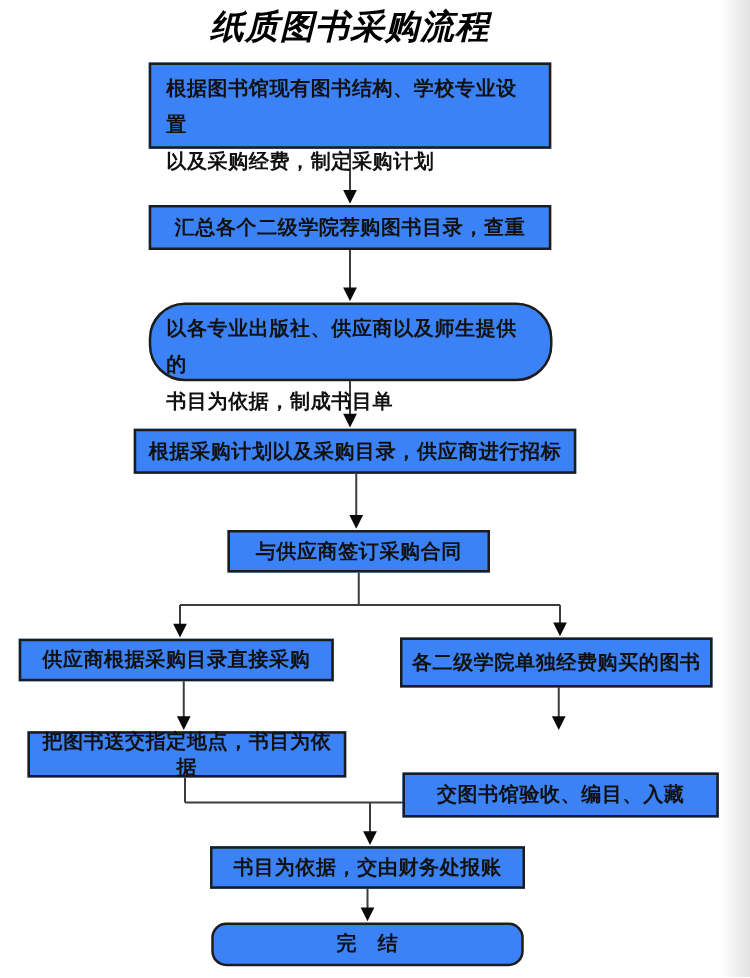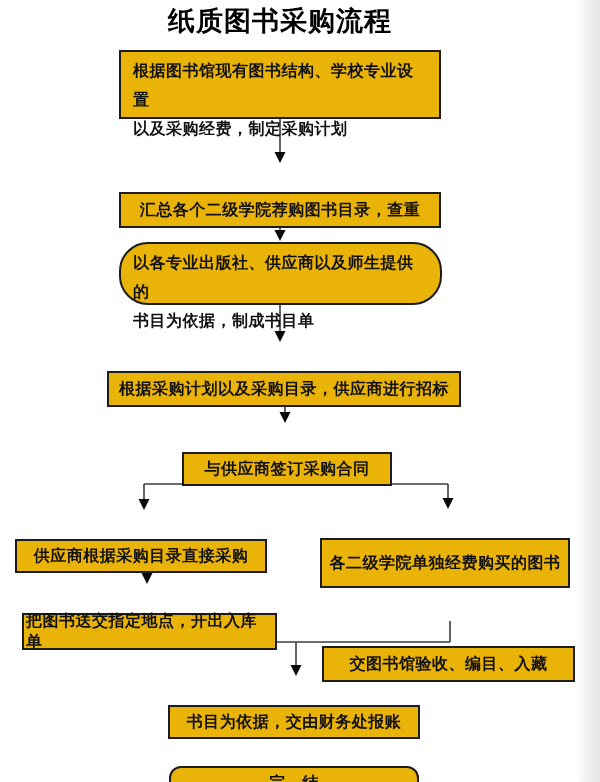--- a/index.html
+++ b/index.html
@@ -14,38 +14,38 @@
   }
   .flow-title {
     position: absolute;
     left: 0; top: 3px;
     width: 560px;
     text-align: center;
     font-size: 27px;
     font-weight: 700;
     letter-spacing: 1px;
     color: #000000;
+    font-style: italic;
   }
   .box {
     position: absolute;
     box-sizing: border-box;
     border: 2px solid #1c1c1c;
-    background: #eab308;
+    background: #3b82f6;
     font-size: 16px;
     font-weight: 700;
     letter-spacing: 0.5px;
     color: #111111;
   }
   .box.center {
     display: flex;
     align-items: center;
     justify-content: center;
-    text-align: left;
+    text-align: center;
     padding: 4px 2px;
-    margin-top: 28px;
   }
   .box.ml {
     text-align: left;
     padding: 4px 12px;
     line-height: 29px;
     white-space: pre-line;
   }
   svg.connectors {
     position: absolute;
     left: 0; top: 0;
@@ -120,23 +120,23 @@
 
   <div class="box ml" style="left:119px; top:242px; width:323px; height:63px;border-radius:29px;">以各专业出版社、供应商以及师生提供的
 书目为依据，制成书目单</div>
 
   <div class="box center" style="left:182px; top:424px; width:210px; height:34px;">与供应商签订采购合同</div>
 
   <div class="box center" style="left:107px; top:343px; width:354px; height:36px;">根据采购计划以及采购目录，供应商进行招标</div>
 
   <div class="box center" style="left:15px; top:511px; width:252px; height:34px;">供应商根据采购目录直接采购</div>
 
-  <div class="box center" style="left:320px; top:510px; width:250px; height:50px;">各二级学院单独经费购买的图书</div>
+  <div class="box center" style="left:320px; top:510px; width:250px; height:40px;">各二级学院单独经费购买的图书</div>
 
-  <div class="box center" style="left:22px; top:585px; width:255px; height:37px;">把图书送交指定地点，开出入库单</div>
+  <div class="box center" style="left:22px; top:585px; width:255px; height:37px;">把图书送交指定地点，书目为依据</div>
 
   <div class="box center" style="left:322px; top:618px; width:253px; height:36px;">交图书馆验收、编目、入藏</div>
 
   <div class="box center" style="left:168px; top:677px; width:252px; height:34px;">书目为依据，交由财务处报账</div>
 
   <div class="box center" style="left:169px; top:738px; width:250px; height:35px;border-radius:12px;">完　结</div>
 
   <div class="edge-shadow"></div>
 
 </div>

